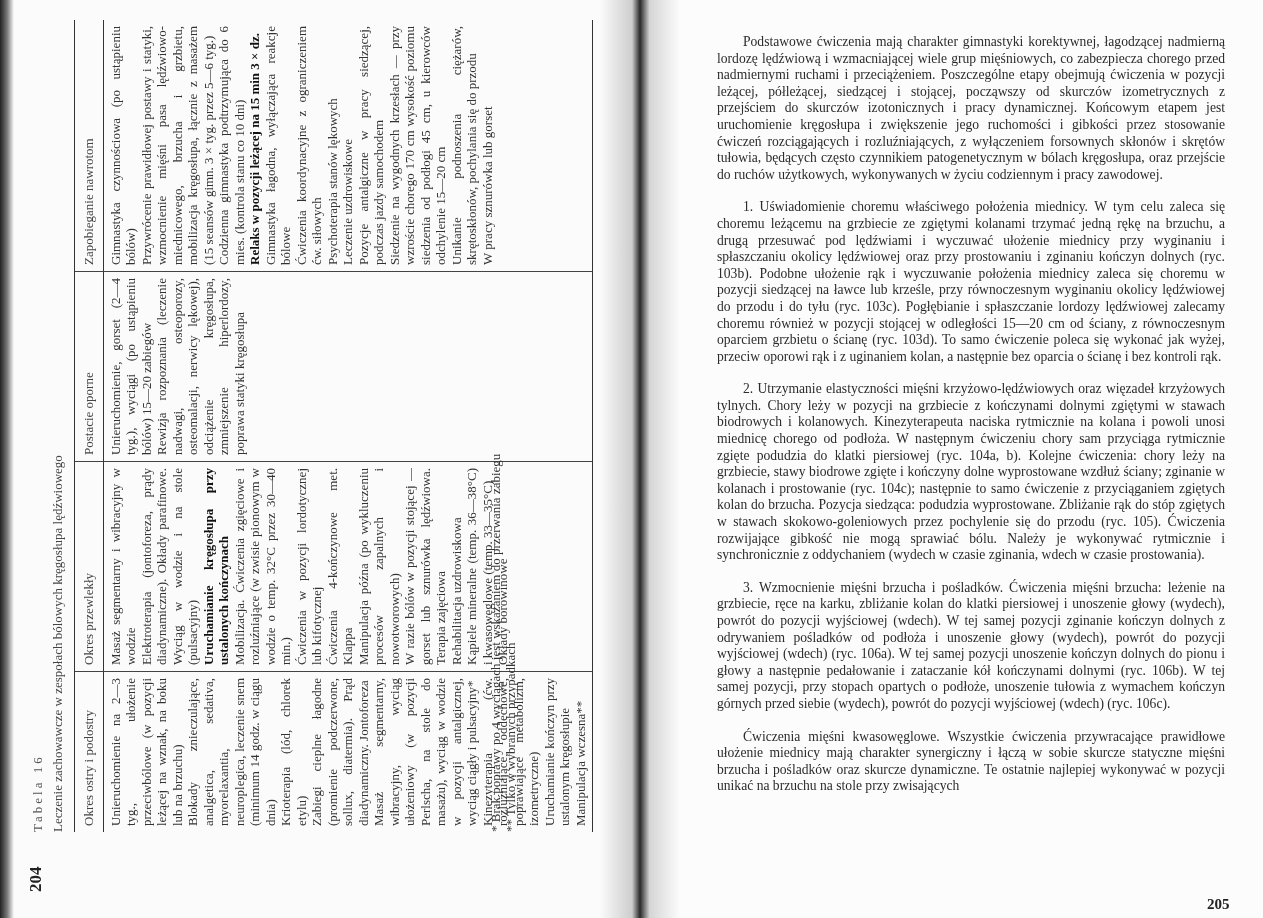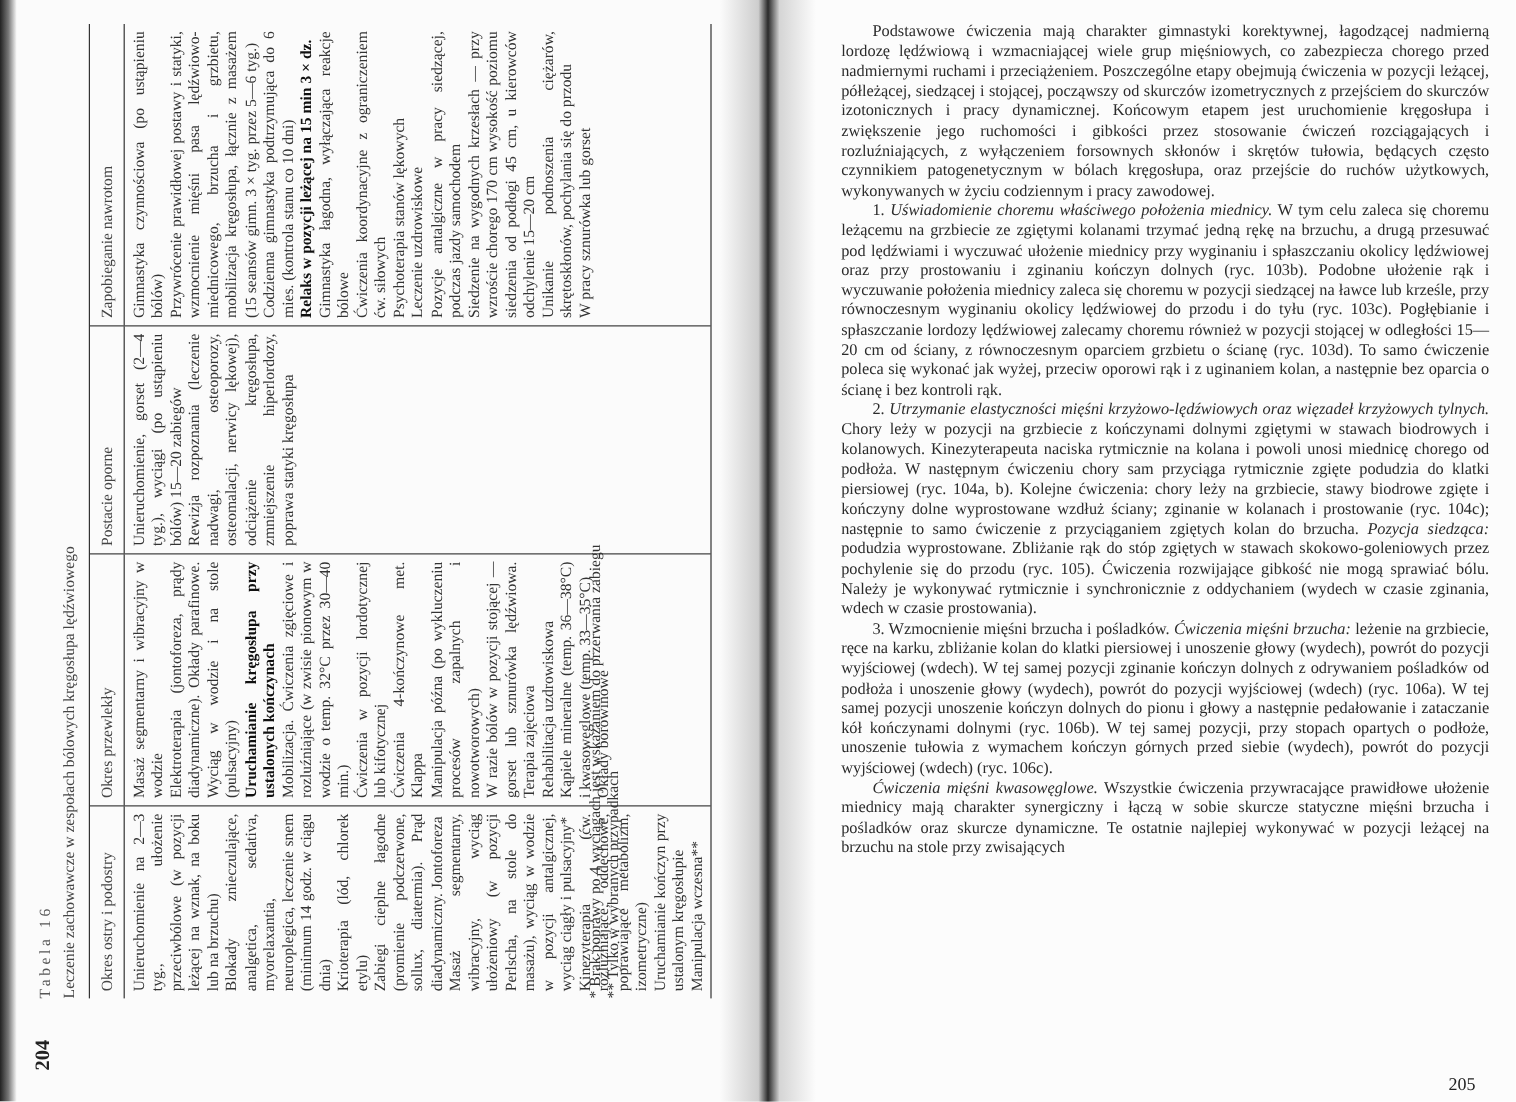--- a/index.html
+++ b/index.html
@@ -58,25 +58,25 @@
       position: absolute; left: 60px; top: 462px; width: 812px;
       font-size: 13px; line-height: 15px; color: #333;
     }
 
     
     .right-text {
       position: absolute; left: 701px; top: 18px; width: 540px;
       font-size: 13.6px; line-height: 16.6px; color: #2b2b2b;
       text-align: justify;
     }
-    .right-text p { margin: 0; text-indent: 26px; }
-    .right-text .i { font-style: italic; }
+    .right-text p { margin: 16px; text-indent: 26px; }
+    .right-text .i { }
     .page-num-right {
       position: absolute; left: 1207px; top: 896px;
-      font-weight: normal; font-size: 15px; color: #222;
+      font-weight: bold; font-size: 15px; color: #222;
     }
   </style>
 </head>
 <body>
 
 <div class="page page-left">
   <div class="left-edge-shadow"></div>
 
   <div class="rot-wrap">
     <div class="page-num-left">204</div>
@@ -144,18 +144,18 @@
 <div class="right-text">
   <p>Podstawowe ćwiczenia mają charakter gimnastyki korektywnej, łagodzącej nadmierną lordozę lędźwiową i wzmacniającej wiele grup mięśniowych, co zabezpiecza chorego przed nadmiernymi ruchami i przeciążeniem. Poszczególne etapy obejmują ćwiczenia w pozycji leżącej, półleżącej, siedzącej i stojącej, począwszy od skurczów izometrycznych z przejściem do skurczów izotonicznych i pracy dynamicznej. Końcowym etapem jest uruchomienie kręgosłupa i zwiększenie jego ruchomości i gibkości przez stosowanie ćwiczeń rozciągających i rozluźniających, z wyłączeniem forsownych skłonów i skrętów tułowia, będących często czynnikiem patogenetycznym w bólach kręgosłupa, oraz przejście do ruchów użytkowych, wykonywanych w życiu codziennym i pracy zawodowej.</p>
 
   <p><span>1. </span><span class="i">Uświadomienie choremu właściwego położenia miednicy.</span><span> W tym celu zaleca się choremu leżącemu na grzbiecie ze zgiętymi kolanami trzymać jedną rękę na brzuchu, a drugą przesuwać pod lędźwiami i wyczuwać ułożenie miednicy przy wyginaniu i spłaszczaniu okolicy lędźwiowej oraz przy prostowaniu i zginaniu kończyn dolnych (ryc. 103b). Podobne ułożenie rąk i wyczuwanie położenia miednicy zaleca się choremu w pozycji siedzącej na ławce lub krześle, przy równoczesnym wyginaniu okolicy lędźwiowej do przodu i do tyłu (ryc. 103c). Pogłębianie i spłaszczanie lordozy lędźwiowej zalecamy choremu również w pozycji stojącej w odległości 15—20 cm od ściany, z równoczesnym oparciem grzbietu o ścianę (ryc. 103d). To samo ćwiczenie poleca się wykonać jak wyżej, przeciw oporowi rąk i z uginaniem kolan, a następnie bez oparcia o ścianę i bez kontroli rąk.</span></p>
 
   <p><span>2. </span><span class="i">Utrzymanie elastyczności mięśni krzyżowo-lędźwiowych oraz więzadeł krzyżowych tylnych.</span><span> Chory leży w pozycji na grzbiecie z kończynami dolnymi zgiętymi w stawach biodrowych i kolanowych. Kinezyterapeuta naciska rytmicznie na kolana i powoli unosi miednicę chorego od podłoża. W następnym ćwiczeniu chory sam przyciąga rytmicznie zgięte podudzia do klatki piersiowej (ryc. 104a, b). Kolejne ćwiczenia: chory leży na grzbiecie, stawy biodrowe zgięte i kończyny dolne wyprostowane wzdłuż ściany; zginanie w kolanach i prostowanie (ryc. 104c); następnie to samo ćwiczenie z przyciąganiem zgiętych kolan do brzucha. </span><span class="i">Pozycja siedząca:</span><span> podudzia wyprostowane. Zbliżanie rąk do stóp zgiętych w stawach skokowo-goleniowych przez pochylenie się do przodu (ryc. 105). Ćwiczenia rozwijające gibkość nie mogą sprawiać bólu. Należy je wykonywać rytmicznie i synchronicznie z oddychaniem (wydech w czasie zginania, wdech w czasie prostowania).</span></p>
 
   <p><span>3. Wzmocnienie mięśni brzucha i pośladków. </span><span class="i">Ćwiczenia mięśni brzucha:</span><span> leżenie na grzbiecie, ręce na karku, zbliżanie kolan do klatki piersiowej i unoszenie głowy (wydech), powrót do pozycji wyjściowej (wdech). W tej samej pozycji zginanie kończyn dolnych z odrywaniem pośladków od podłoża i unoszenie głowy (wydech), powrót do pozycji wyjściowej (wdech) (ryc. 106a). W tej samej pozycji unoszenie kończyn dolnych do pionu i głowy a następnie pedałowanie i zataczanie kół kończynami dolnymi (ryc. 106b). W tej samej pozycji, przy stopach opartych o podłoże, unoszenie tułowia z wymachem kończyn górnych przed siebie (wydech), powrót do pozycji wyjściowej (wdech) (ryc. 106c).</span></p>
 
 
-  <p><span class="i">Ćwiczenia mięśni kwasowęglowe.</span><span> Wszystkie ćwiczenia przywracające prawidłowe ułożenie miednicy mają charakter synergiczny i łączą w sobie skurcze statyczne mięśni brzucha i pośladków oraz skurcze dynamiczne. Te ostatnie najlepiej wykonywać w pozycji leżącej na brzuchu na stole przy zwisających</span></p>
+  <p><span class="i">Ćwiczenia mięśni kwasowęglowe.</span><span> Wszystkie ćwiczenia przywracające prawidłowe ułożenie miednicy mają charakter synergiczny i łączą w sobie skurcze statyczne mięśni brzucha i pośladków oraz skurcze dynamiczne. Te ostatnie najlepiej wykonywać w pozycji unikać na brzuchu na stole przy zwisających</span></p>
 </div>
 
 <div class="page-num-right">205</div>
 
 <div class="spine-shadow"></div>
 
 </body></html>

